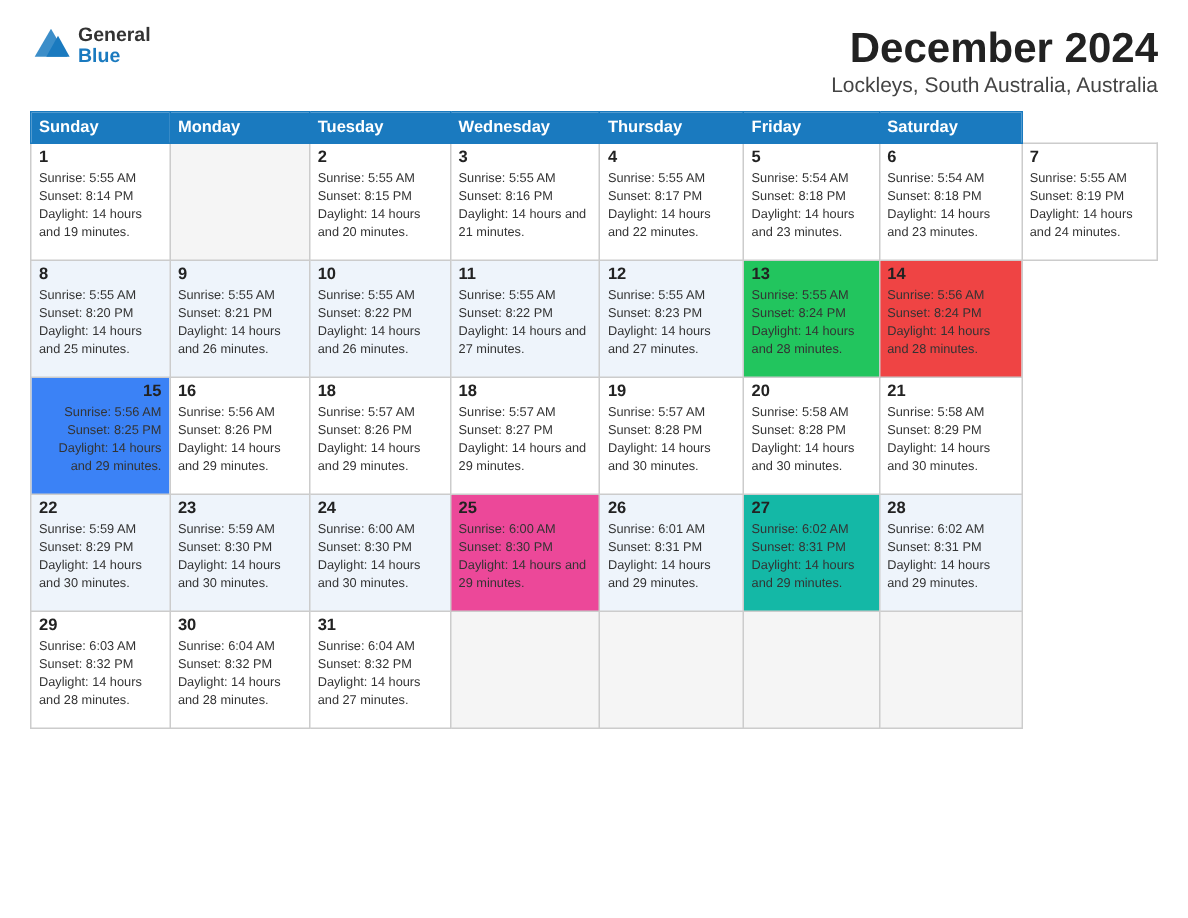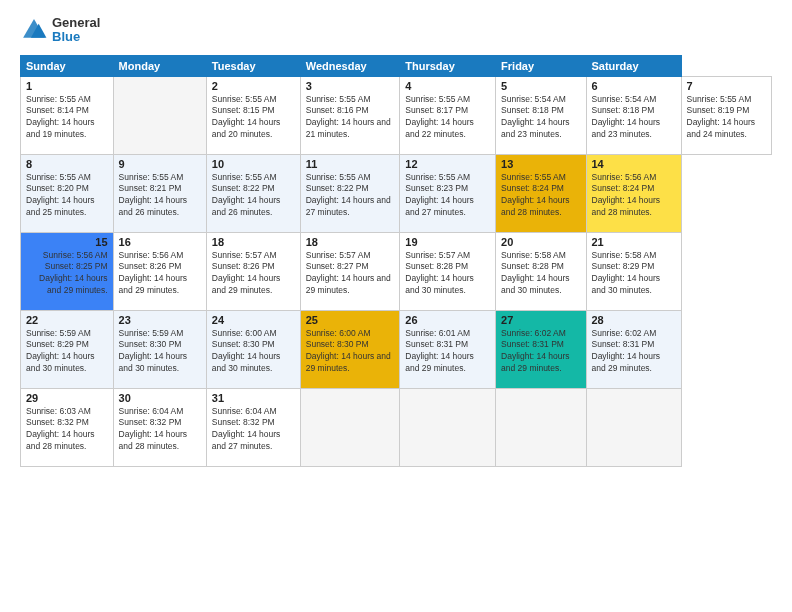--- a/index.html
+++ b/index.html
@@ -102,20 +102,24 @@
   <div class="header">
     <div class="logo">
       <svg class="logo-icon" viewBox="0 0 36 36">
         <polygon points="18,4 32,28 4,28" fill="#1a7abf" opacity="0.85"></polygon>
         <polygon points="24,10 34,28 14,28" fill="#1a7abf"></polygon>
       </svg>
       <div class="logo-text">
         <span class="logo-general">General</span>
         <span class="logo-blue">Blue</span>
       </div>
+    </div>
+    <div class="title-block">
+      <div class="main-title">December 2024</div>
+      <div class="subtitle">Lockleys, South Australia, Australia</div>
     </div>
   </div>
 
   <table class="calendar">
     <thead>
       <tr>
         <th>Sunday</th>
         <th>Monday</th>
         <th>Tuesday</th>
         <th>Wednesday</th>
@@ -218,29 +222,29 @@
         </div>
       </td>
           <td style="background: rgb(238, 244, 251);">
         <span class="day-num">12</span>
         <div class="day-info">
           Sunrise: 5:55 AM<br>
           Sunset: 8:23 PM<br>
           Daylight: 14 hours and 27 minutes.
         </div>
       </td>
-          <td style="background: #eab308;">
+          <td style="background: #22c55e;">
         <span class="day-num">13</span>
         <div class="day-info">
           Sunrise: 5:55 AM<br>
           Sunset: 8:24 PM<br>
           Daylight: 14 hours and 28 minutes.
         </div>
       </td>
-          <td style="background: #fde047;">
+          <td style="background: #ef4444;">
         <span class="day-num">14</span>
         <div class="day-info">
           Sunrise: 5:56 AM<br>
           Sunset: 8:24 PM<br>
           Daylight: 14 hours and 28 minutes.
         </div>
       </td>
         </tr>
         <tr>
           <td style="background: #3b82f6; text-align: right;">
@@ -318,21 +322,21 @@
         </div>
       </td>
           <td style="background: rgb(238, 244, 251);">
         <span class="day-num">24</span>
         <div class="day-info">
           Sunrise: 6:00 AM<br>
           Sunset: 8:30 PM<br>
           Daylight: 14 hours and 30 minutes.
         </div>
       </td>
-          <td style="background: #eab308;">
+          <td style="background: #ec4899;">
         <span class="day-num">25</span>
         <div class="day-info">
           Sunrise: 6:00 AM<br>
           Sunset: 8:30 PM<br>
           Daylight: 14 hours and 29 minutes.
         </div>
       </td>
           <td style="background: rgb(238, 244, 251);">
         <span class="day-num">26</span>
         <div class="day-info">

